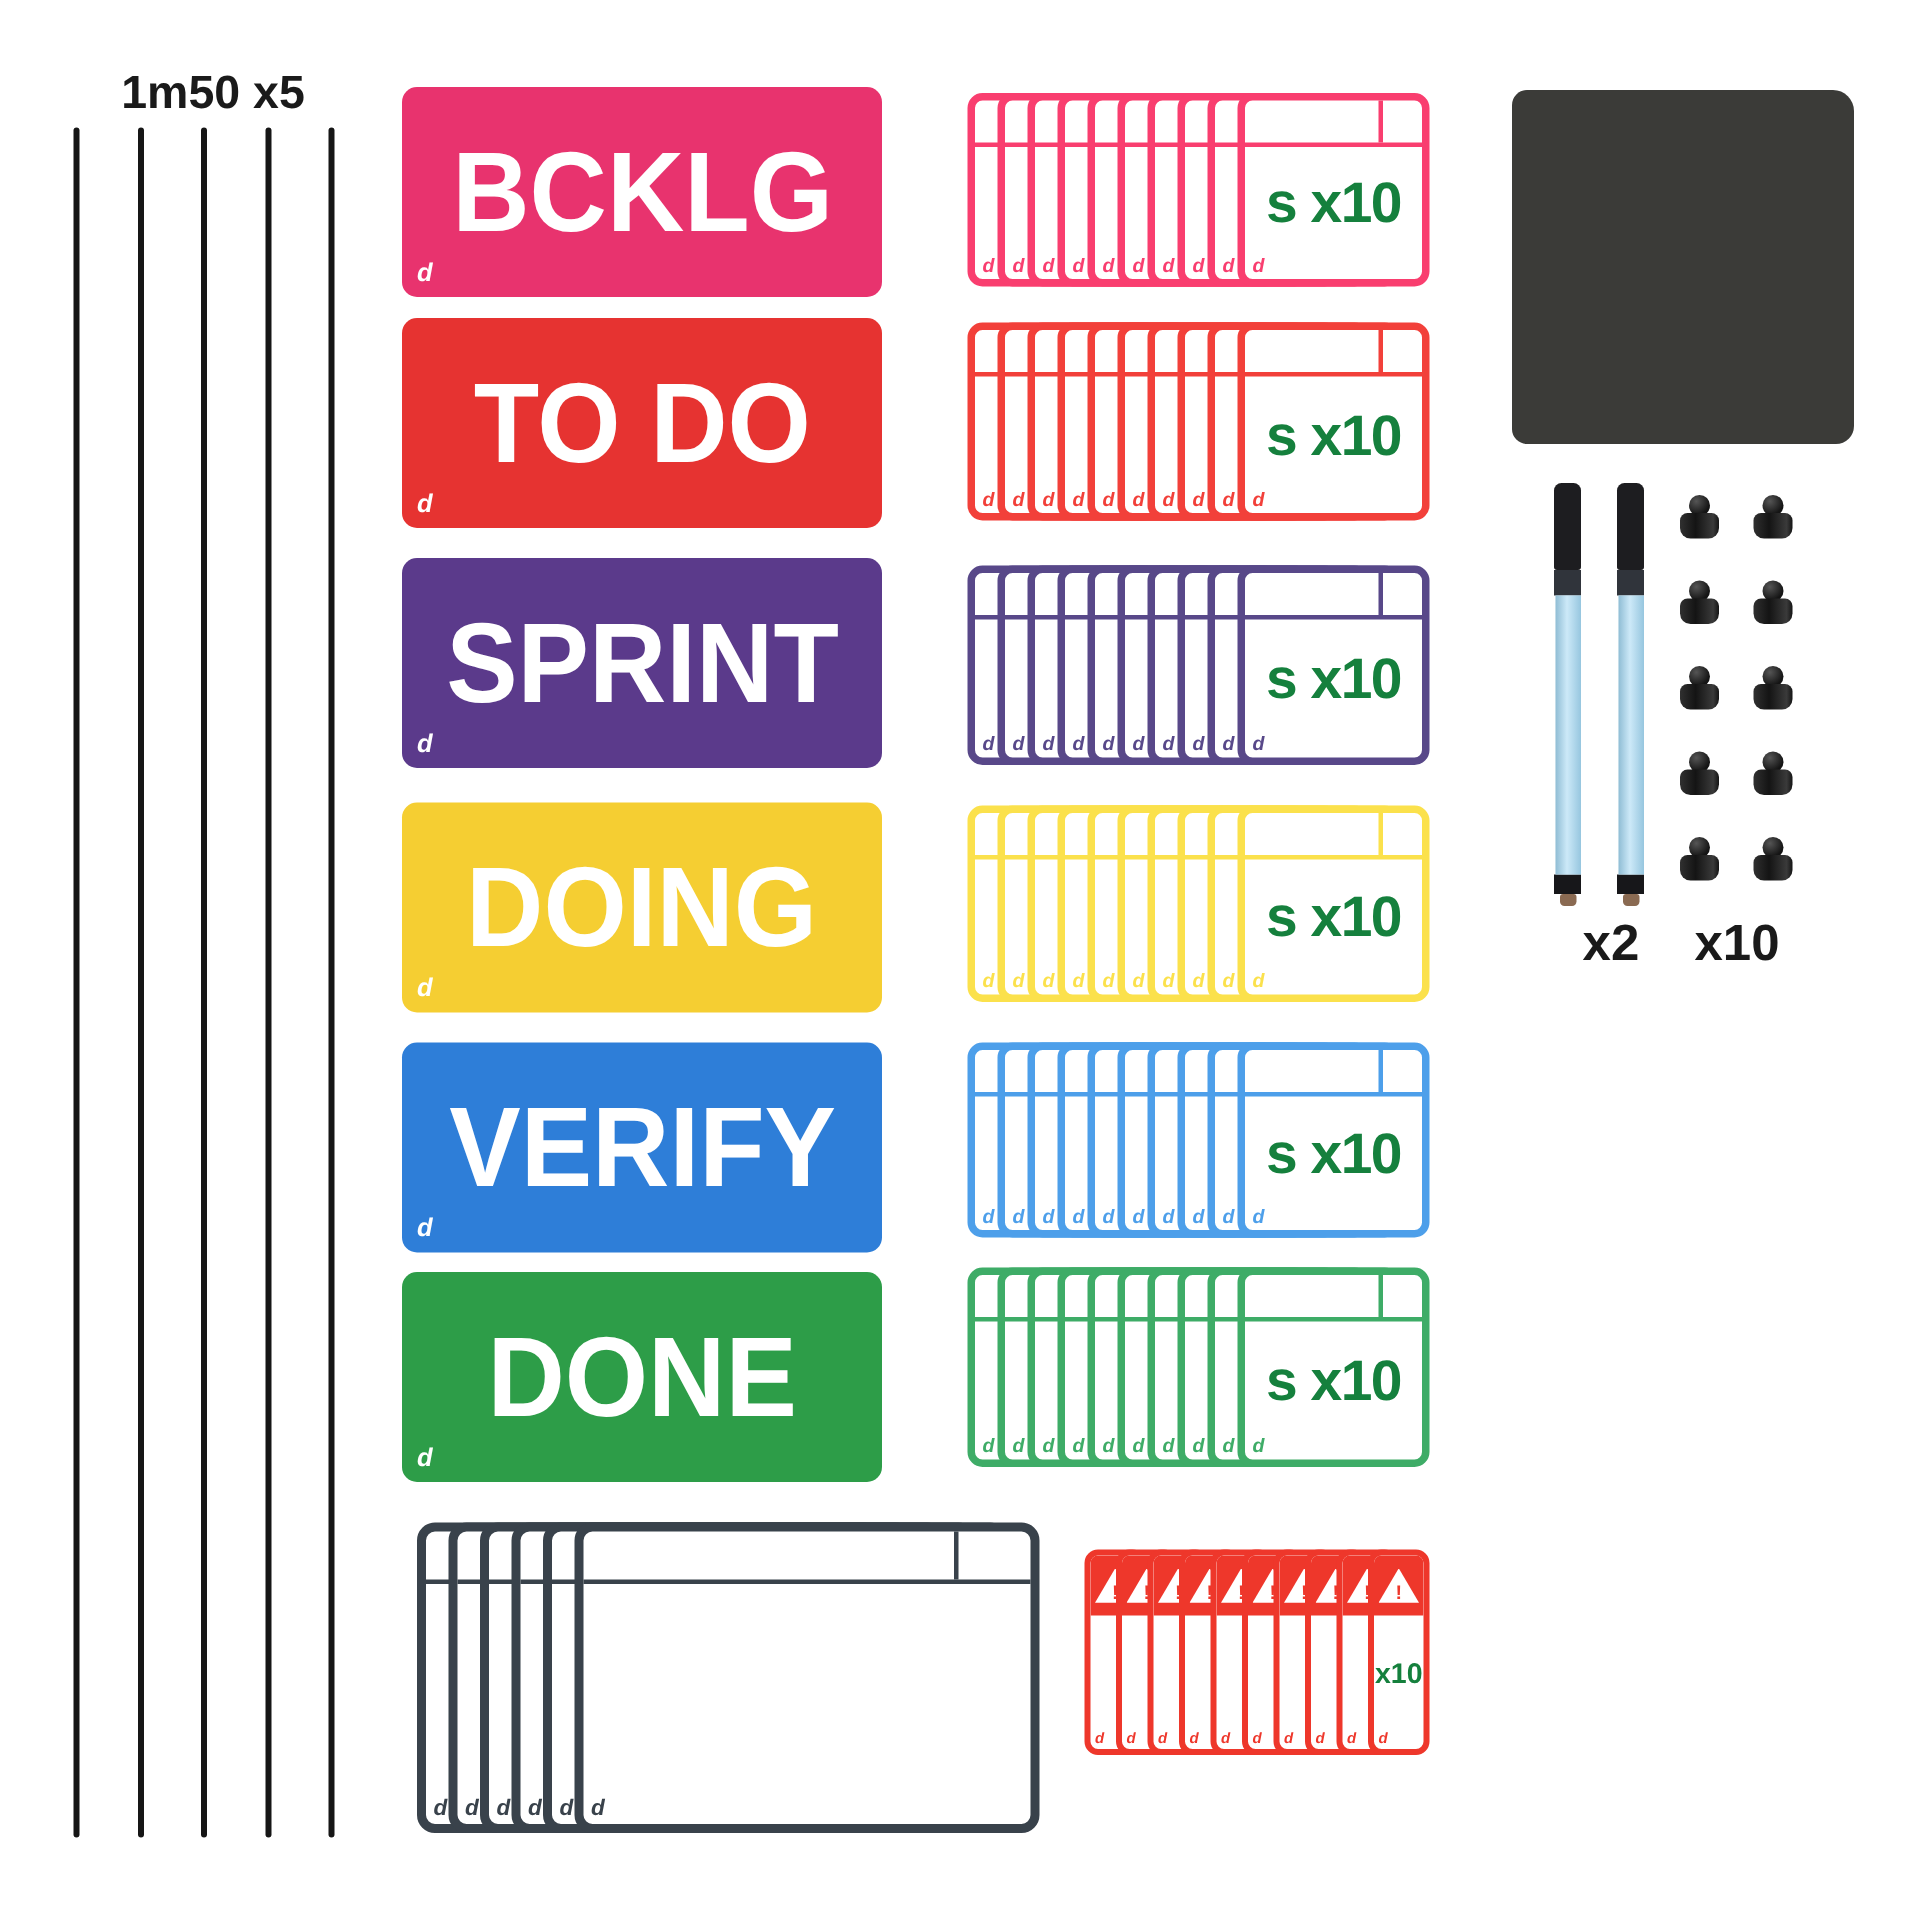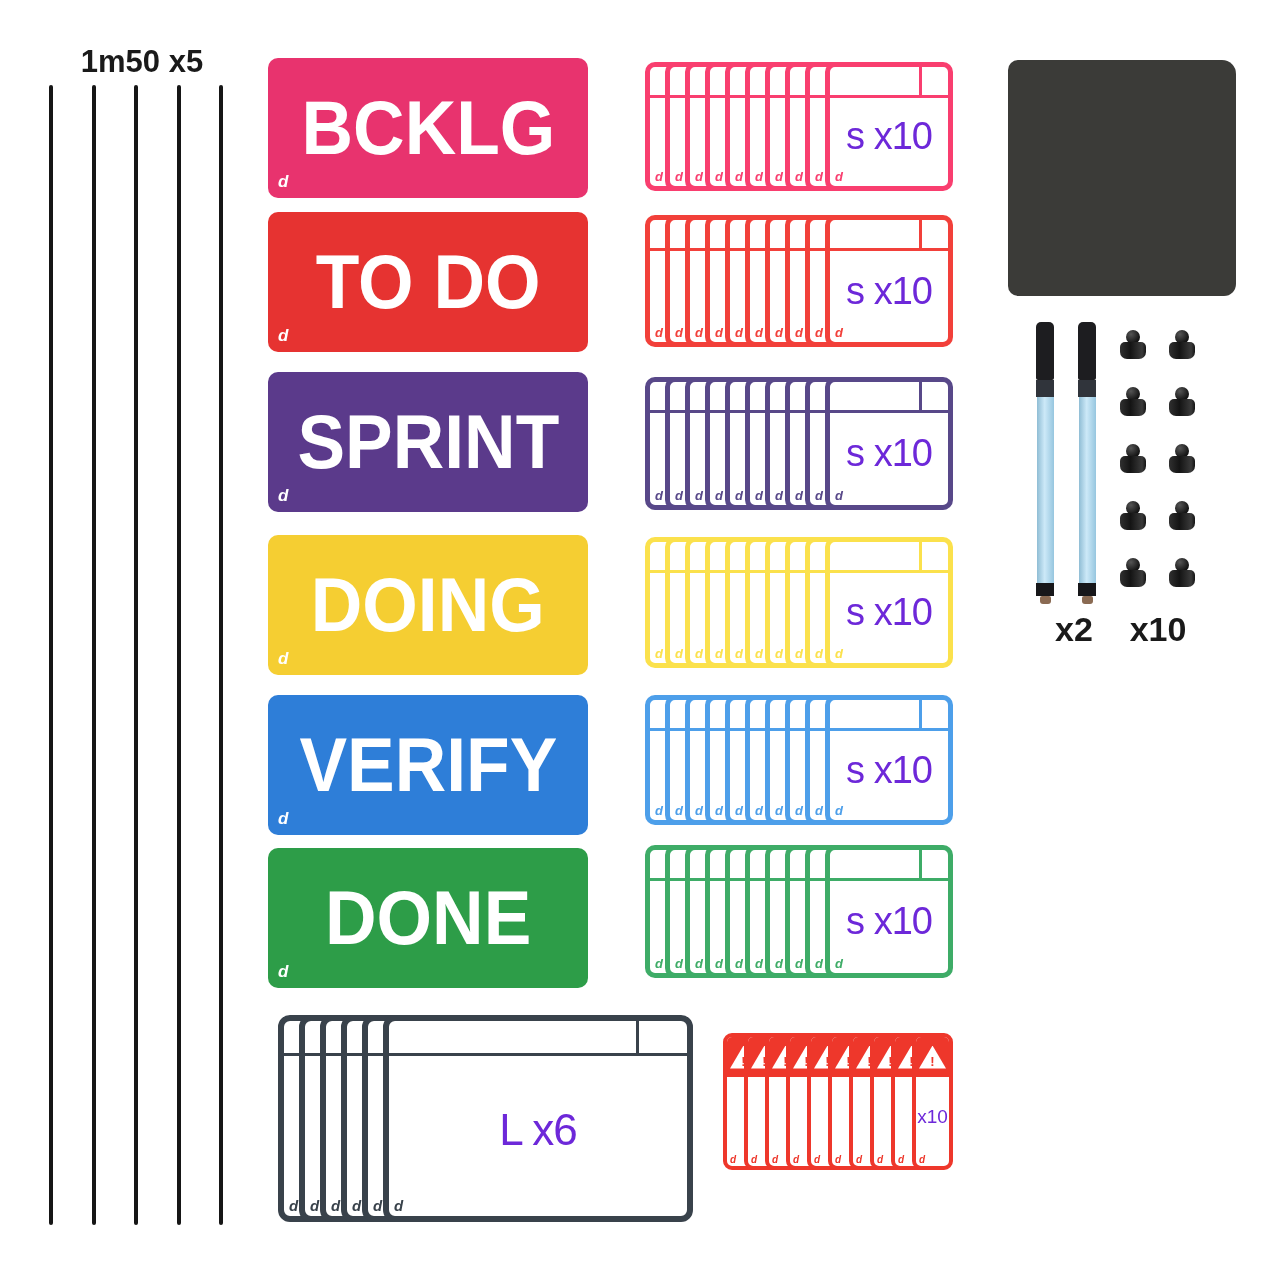--- a/index.html
+++ b/index.html
@@ -33,21 +33,21 @@
   .card{position:absolute;top:0;bottom:0;background:#fff;box-sizing:border-box;
         border-style:solid;border-color:var(--c);}
   .s-card{width:128px;border-width:5px;border-radius:10px;}
   .l-card{width:310px;border-width:6px;border-radius:12px;}
   .w-card{width:41px;border-width:4px;border-radius:9px;overflow:hidden;}
   .hdr{position:absolute;left:0;right:0;top:0;border-bottom:3px solid var(--c);}
   .s-card .hdr{height:28px;} .l-card .hdr{height:32px;}
   .hbox{position:absolute;top:0;right:0;border-left:3px solid var(--c);}
   .s-card .hbox{width:26px;height:28px;} .l-card .hbox{width:48px;height:32px;}
   .lbl{position:absolute;left:4%;right:4%;display:flex;align-items:center;justify-content:center;
-       font-weight:400;color:#6d28d9;letter-spacing:-1px;}
+       font-weight:700;color:#15803d;letter-spacing:-1px;}
   .s-card .lbl{top:28px;bottom:8px;font-size:38px;}
   .l-card .lbl{top:32px;bottom:10px;font-size:44px;}
   .w-card .lbl{top:40px;bottom:10px;font-size:19px;letter-spacing:0;}
   .clogo{position:absolute;left:5px;bottom:2px;color:var(--c);font-weight:700;font-style:italic;}
   .s-card .clogo{font-size:13px;} .l-card .clogo{font-size:15px;} .w-card .clogo{font-size:10px;bottom:1px;left:3px;}
   .whdr{position:absolute;top:0;left:0;right:0;height:40px;background:var(--c);
         display:flex;align-items:center;justify-content:center;}
   .tri{width:27px;height:23px;background:#fff;clip-path:polygon(50% 0,100% 100%,0 100%);
        display:flex;align-items:flex-end;justify-content:center;}
   .tri b{color:var(--c);font-size:13px;line-height:15px;font-weight:700;}
@@ -400,21 +400,20 @@
         <span class="clogo">d</span>
       </div>
       <div class="card l-card" style="left: 84px; --c: #39424B;">
         <div class="hdr"></div>
         <span class="clogo">d</span>
       </div>
       <div class="card l-card front" style="left: 105px; --c: #39424B;">
         <div class="hdr"></div>
         <span class="clogo">d</span>
         <div class="hbox"></div>
-        <div class="lbl">L x6</div>
       </div>
     </div>
 
   <div class="stack wstack">
       <div class="card w-card" style="left: 0px; --c: #EE372B;">
         <div class="whdr">
           <span class="tri">
             <b>!</b>
           </span>
         </div>

